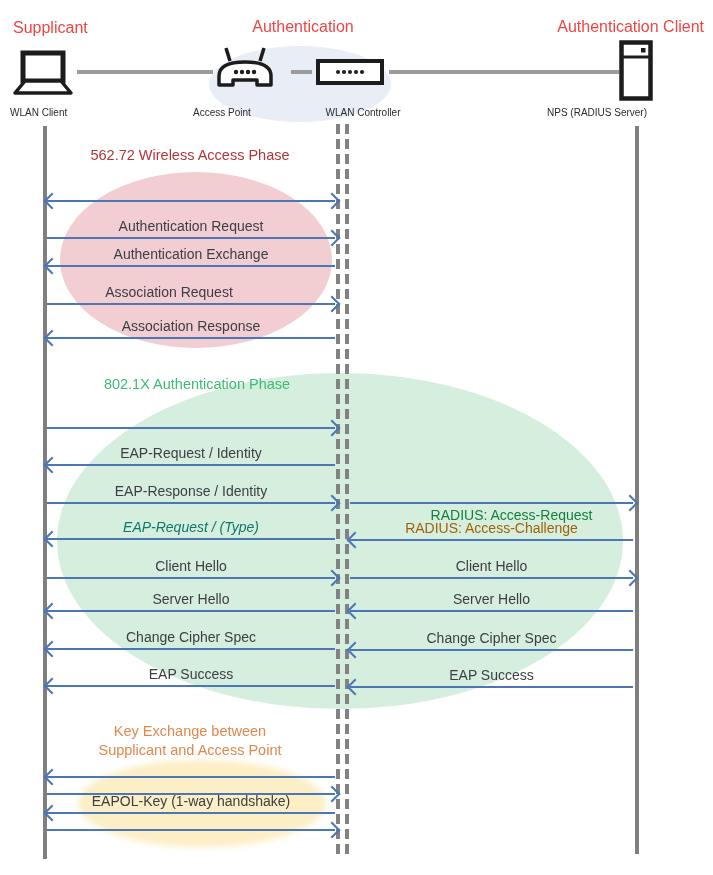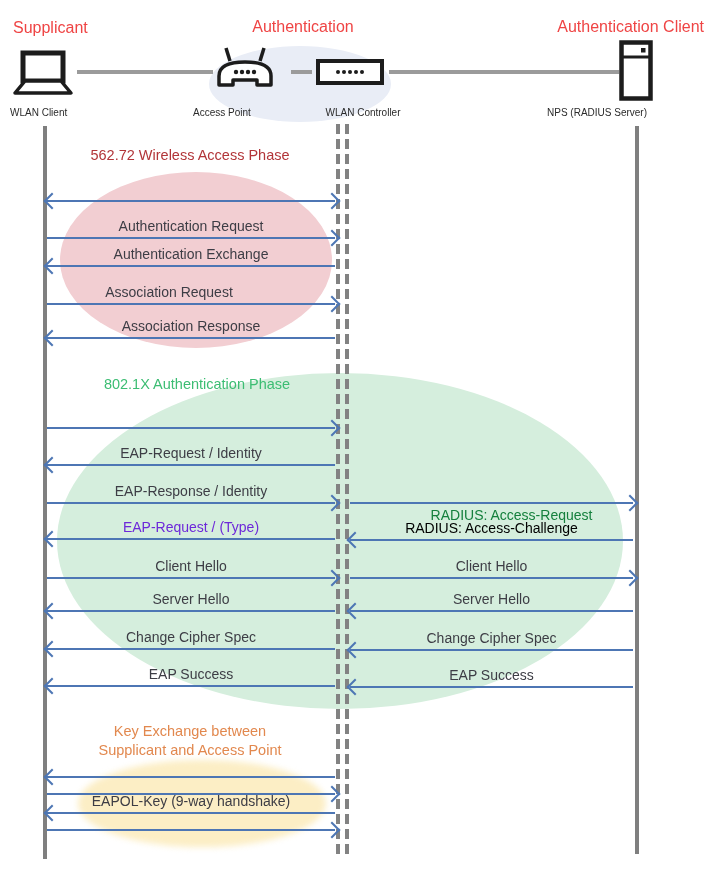--- a/index.html
+++ b/index.html
@@ -110,24 +110,24 @@
     <div class="head l" style="left: 46px; top: 459px; border-color: rgb(77, 118, 180);"></div>
     <div class="msg-label" style="left: 47px; top: 445px; width: 288px; color: rgb(61, 61, 69);">EAP-Request / Identity</div>
     <div class="msg-line" style="left: 47px; top: 502px; width: 288px; background: rgb(77, 118, 180);"></div>
     <div class="head r" style="left: 326px; top: 497px; border-color: rgb(77, 118, 180);"></div>
     <div class="msg-label" style="left: 47px; top: 483px; width: 288px; color: rgb(61, 61, 69);">EAP-Response / Identity</div>
     <div class="msg-line" style="left: 350px; top: 502px; width: 283px; background: rgb(77, 118, 180);"></div>
     <div class="head r" style="left: 624px; top: 497px; border-color: rgb(77, 118, 180);"></div>
     <div class="msg-label" style="left: 350px; top: 507px; width: 283px; color: #15803d; padding-left: 20px;">RADIUS: Access-Request</div>
     <div class="msg-line" style="left: 47px; top: 538px; width: 288px; background: rgb(77, 118, 180);"></div>
     <div class="head l" style="left: 46px; top: 533px; border-color: rgb(77, 118, 180);"></div>
-    <div class="msg-label" style="left: 47px; top: 519px; width: 288px; color: #6d28d9;">EAP-Request / (Type)</div>
+    <div class="msg-label" style="left: 47px; top: 519px; width: 288px; color: #0f766e; font-style: italic;">EAP-Request / (Type)</div>
     <div class="msg-line" style="left: 350px; top: 539px; width: 283px; background: rgb(77, 118, 180);"></div>
     <div class="head l" style="left: 349px; top: 534px; border-color: rgb(77, 118, 180);"></div>
-    <div class="msg-label" style="left: 350px; top: 520px; width: 283px; color: #000000;">RADIUS: Access-Challenge</div>
+    <div class="msg-label" style="left: 350px; top: 520px; width: 283px; color: #a16207;">RADIUS: Access-Challenge</div>
     <div class="msg-line" style="left: 47px; top: 577px; width: 288px; background: rgb(77, 118, 180);"></div>
     <div class="head r" style="left: 326px; top: 572px; border-color: rgb(77, 118, 180);"></div>
     <div class="msg-label" style="left: 47px; top: 558px; width: 288px; color: rgb(61, 61, 69);">Client Hello</div>
     <div class="msg-line" style="left: 350px; top: 577px; width: 283px; background: rgb(77, 118, 180);"></div>
     <div class="head r" style="left: 624px; top: 572px; border-color: rgb(77, 118, 180);"></div>
     <div class="msg-label" style="left: 350px; top: 558px; width: 283px; color: rgb(61, 61, 69);">Client Hello</div>
     <div class="msg-line" style="left: 47px; top: 610px; width: 288px; background: rgb(77, 118, 180);"></div>
     <div class="head l" style="left: 46px; top: 605px; border-color: rgb(77, 118, 180);"></div>
     <div class="msg-label" style="left: 47px; top: 591px; width: 288px; color: rgb(61, 61, 69);">Server Hello</div>
     <div class="msg-line" style="left: 350px; top: 610px; width: 283px; background: rgb(77, 118, 180);"></div>
@@ -144,16 +144,16 @@
     <div class="msg-label" style="left: 47px; top: 666px; width: 288px; color: rgb(61, 61, 69);">EAP Success</div>
     <div class="msg-line" style="left: 350px; top: 686px; width: 283px; background: rgb(77, 118, 180);"></div>
     <div class="head l" style="left: 349px; top: 681px; border-color: rgb(77, 118, 180);"></div>
     <div class="msg-label" style="left: 350px; top: 667px; width: 283px; color: rgb(61, 61, 69);">EAP Success</div>
     <div class="msg-line" style="left: 47px; top: 776px; width: 288px; background: rgb(77, 118, 180);"></div>
     <div class="head l" style="left: 46px; top: 771px; border-color: rgb(77, 118, 180);"></div>
     <div class="msg-line" style="left: 47px; top: 793px; width: 288px; background: rgb(77, 118, 180);"></div>
     <div class="head r" style="left: 326px; top: 788px; border-color: rgb(77, 118, 180);"></div>
     <div class="msg-line" style="left: 47px; top: 812px; width: 288px; background: rgb(77, 118, 180);"></div>
     <div class="head l" style="left: 46px; top: 807px; border-color: rgb(77, 118, 180);"></div>
-    <div class="msg-label" style="left: 47px; top: 793px; width: 288px; color: rgb(61, 61, 69);">EAPOL-Key (9-way handshake)</div>
+    <div class="msg-label" style="left: 47px; top: 793px; width: 288px; color: rgb(61, 61, 69);">EAPOL-Key (1-way handshake)</div>
     <div class="msg-line" style="left: 47px; top: 829px; width: 288px; background: rgb(77, 118, 180);"></div>
     <div class="head r" style="left: 326px; top: 824px; border-color: rgb(77, 118, 180);"></div>
   </div>
 
 </body></html>

